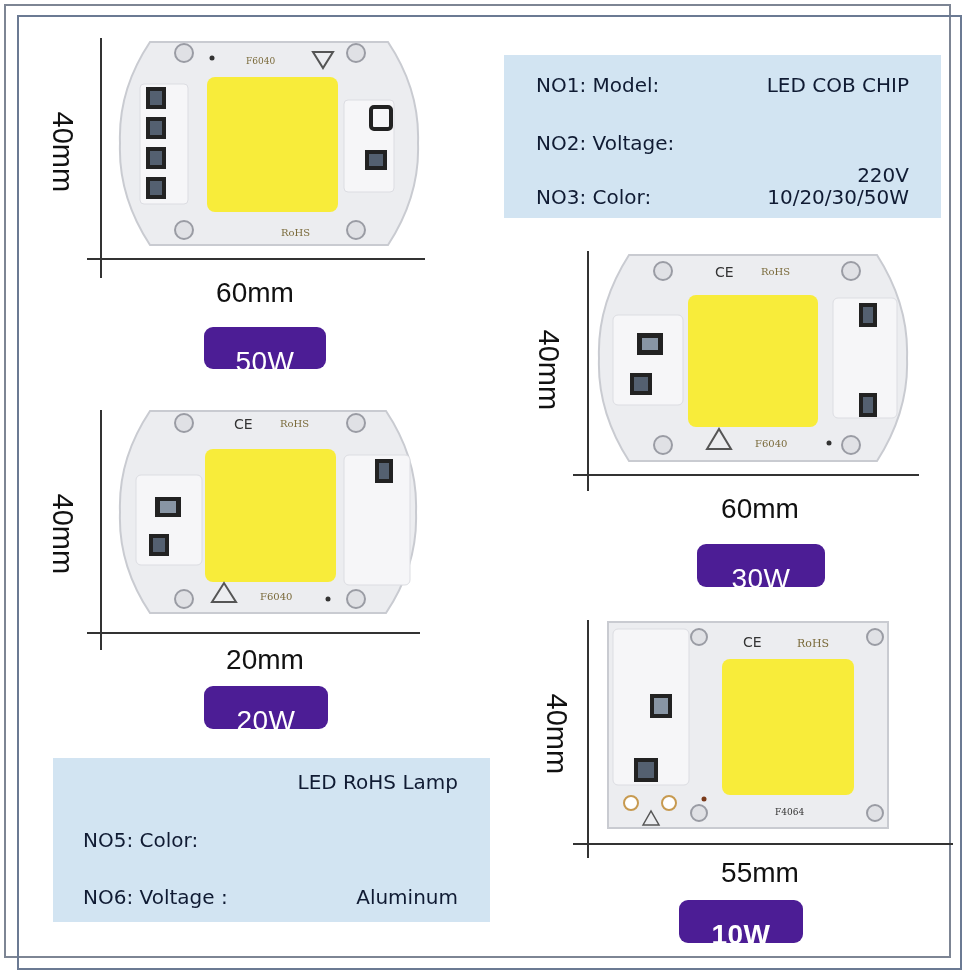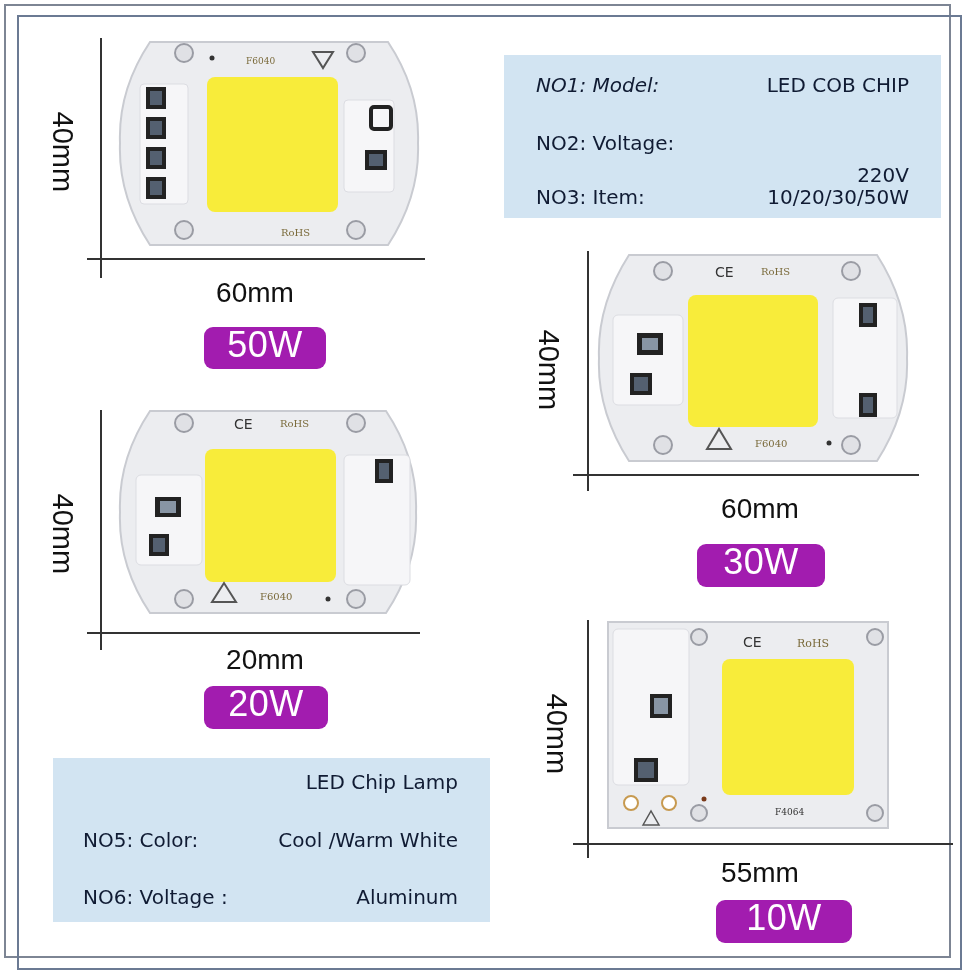--- a/index.html
+++ b/index.html
@@ -4,21 +4,21 @@
 <style>
   html, body { margin:0; padding:0; background:#ffffff; }
   body { width:966px; height:975px; position:relative; overflow:hidden; font-family:"Liberation Sans", sans-serif; }
   .frame { position:absolute; box-sizing:border-box; }
   .frame-a { left:4px; top:4px; width:947px; height:954px; border:2px solid #7d8594; }
   .frame-b { left:17px; top:15px; width:945px; height:955px; border:2px solid #6b7a93; }
   .vline { position:absolute; width:2px; background:#333; }
   .hline { position:absolute; height:2px; background:#333; }
   .dim-v { position:absolute; font-size:29px; color:#111; transform:rotate(90deg); transform-origin:center center; white-space:nowrap; }
   .dim-h { position:absolute; font-size:28px; color:#111; white-space:nowrap; text-align:center; }
-  .badge { position:absolute; background:#a21caf; color:#fff; border-radius:9px; font-size:36px; text-align:center; box-sizing:border-box; line-height:1; padding-top:0; letter-spacing:0.5px; }
+  .badge { position:absolute; background:#4c1d95; color:#fff; border-radius:9px; font-size:28px; text-align:center; box-sizing:border-box; line-height:1; padding-top:21px; letter-spacing:0.5px; }
   .info { position:absolute; background:#d2e4f2; box-sizing:border-box; color:#101b33; font-family:"DejaVu Sans", sans-serif; font-size:20px; }
   .info .row { position:absolute; white-space:nowrap; }
   .chip { position:absolute; }
   .chip svg { display:block; }
 </style>
 </head>
 <body>
 
 <div class="frame frame-a"></div>
 <div class="frame frame-b"></div>
@@ -53,25 +53,25 @@
       <circle cx="94" cy="18" r="2.5" fill="#333"></circle>
       <text x="128" y="24" font-size="9" fill="#7a6a3a" font-family="DejaVu Serif, serif">F6040</text>
       <path d="M195,12 L215,12 L205,28 Z" fill="none" stroke="#555" stroke-width="2"></path>
       <text x="163" y="196" font-size="10" fill="#7a6a3a" font-family="DejaVu Serif, serif">RoHS</text>
       <text x="180" y="196" font-size="12" fill="#333" font-family="DejaVu Sans, sans-serif"></text>
     </svg>
   </div>
 </div>
 
 <div class="info" style="left:504px; top:55px; width:437px; height:163px;">
-  <div class="row" style="left:32px; top:18px;font-style:italic;">NO1: Model:</div>
+  <div class="row" style="left:32px; top:18px;">NO1: Model:</div>
   <div class="row" style="right:32px; top:18px;">LED COB CHIP</div>
   <div class="row" style="left:32px; top:76px;">NO2: Voltage:</div>
   <div class="row" style="right:32px; top:76px;margin-top:32px;">220V</div>
-  <div class="row" style="left:32px; top:130px;">NO3: Item:</div>
+  <div class="row" style="left:32px; top:130px;">NO3: Color:</div>
   <div class="row" style="right:32px; top:130px;">10/20/30/50W</div>
 </div>
 
 <div>
   <div class="vline" style="left:587px; top:251px; height:240px;"></div>
   <div class="hline" style="left:573px; top:474px; width:346px;"></div>
   <div class="dim-v" style="left:513px; top:348px; width:70px;">40mm</div>
   <div class="dim-h" style="left:700px; top:493px; width:120px;">60mm</div>
   <div class="badge" style="left:697px; top:544px; width:128px; height:43px;">30W</div>
   <div class="chip" style="left:597px; top:253px;">
@@ -130,21 +130,21 @@
       <circle cx="210" cy="190" r="2.5" fill="#333"></circle>
     </svg>
   </div>
 </div>
 
 <div>
   <div class="vline" style="left:587px; top:620px; height:238px;"></div>
   <div class="hline" style="left:573px; top:843px; width:380px;"></div>
   <div class="dim-v" style="left:521px; top:712px; width:70px;">40mm</div>
   <div class="dim-h" style="left:700px; top:857px; width:120px;">55mm</div>
-  <div class="badge" style="left:716px; top:900px; width:136px; height:43px;">10W</div>
+  <div class="badge" style="left:679px; top:900px; width:124px; height:43px;font-weight:bold;">10W</div>
   <div class="chip" style="left:607px; top:621px;">
     <svg width="282" height="208" viewBox="0 0 282 208">
       <rect x="1" y="1" width="280" height="206" fill="#ecedf0" stroke="#c9cbd1" stroke-width="2"></rect>
       <rect x="6" y="8" width="76" height="156" rx="5" fill="#f6f6f8" stroke="#dcdde2"></rect>
       <rect x="43" y="73" width="22" height="24" fill="#222"></rect>
         <rect x="47" y="77" width="14" height="16" fill="#8895a4"></rect>
       <rect x="27" y="137" width="24" height="24" fill="#222"></rect>
         <rect x="31" y="141" width="16" height="16" fill="#546070"></rect>
       <rect x="115" y="38" width="132" height="136" rx="8" fill="#f8ec3a"></rect>
       <circle cx="92" cy="16" r="8" fill="#e0e1e5" stroke="#9a9ca4" stroke-width="2"></circle>
@@ -156,18 +156,17 @@
       <text x="168" y="194" font-size="9" fill="#333" font-family="DejaVu Serif, serif">F4064</text>
       <circle cx="97" cy="178" r="2.5" fill="#7a3a1a"></circle>
       <circle cx="24" cy="182" r="7" fill="#fff" stroke="#c79a50" stroke-width="2"></circle>
       <circle cx="62" cy="182" r="7" fill="#fff" stroke="#c79a50" stroke-width="2"></circle>
       <path d="M36,204 L44,190 L52,204 Z" fill="none" stroke="#555" stroke-width="1.5"></path>
     </svg>
   </div>
 </div>
 
 <div class="info" style="left:53px; top:758px; width:437px; height:164px;">
-  <div class="row" style="right:32px; top:12px;">LED Chip Lamp</div>
+  <div class="row" style="right:32px; top:12px;">LED RoHS Lamp</div>
   <div class="row" style="left:30px; top:70px;">NO5: Color:</div>
-  <div class="row" style="right:32px; top:70px;">Cool /Warm White</div>
   <div class="row" style="left:30px; top:127px;">NO6:  Voltage :</div>
   <div class="row" style="right:32px; top:127px;">Aluminum</div>
 </div>
 
 </body></html>

